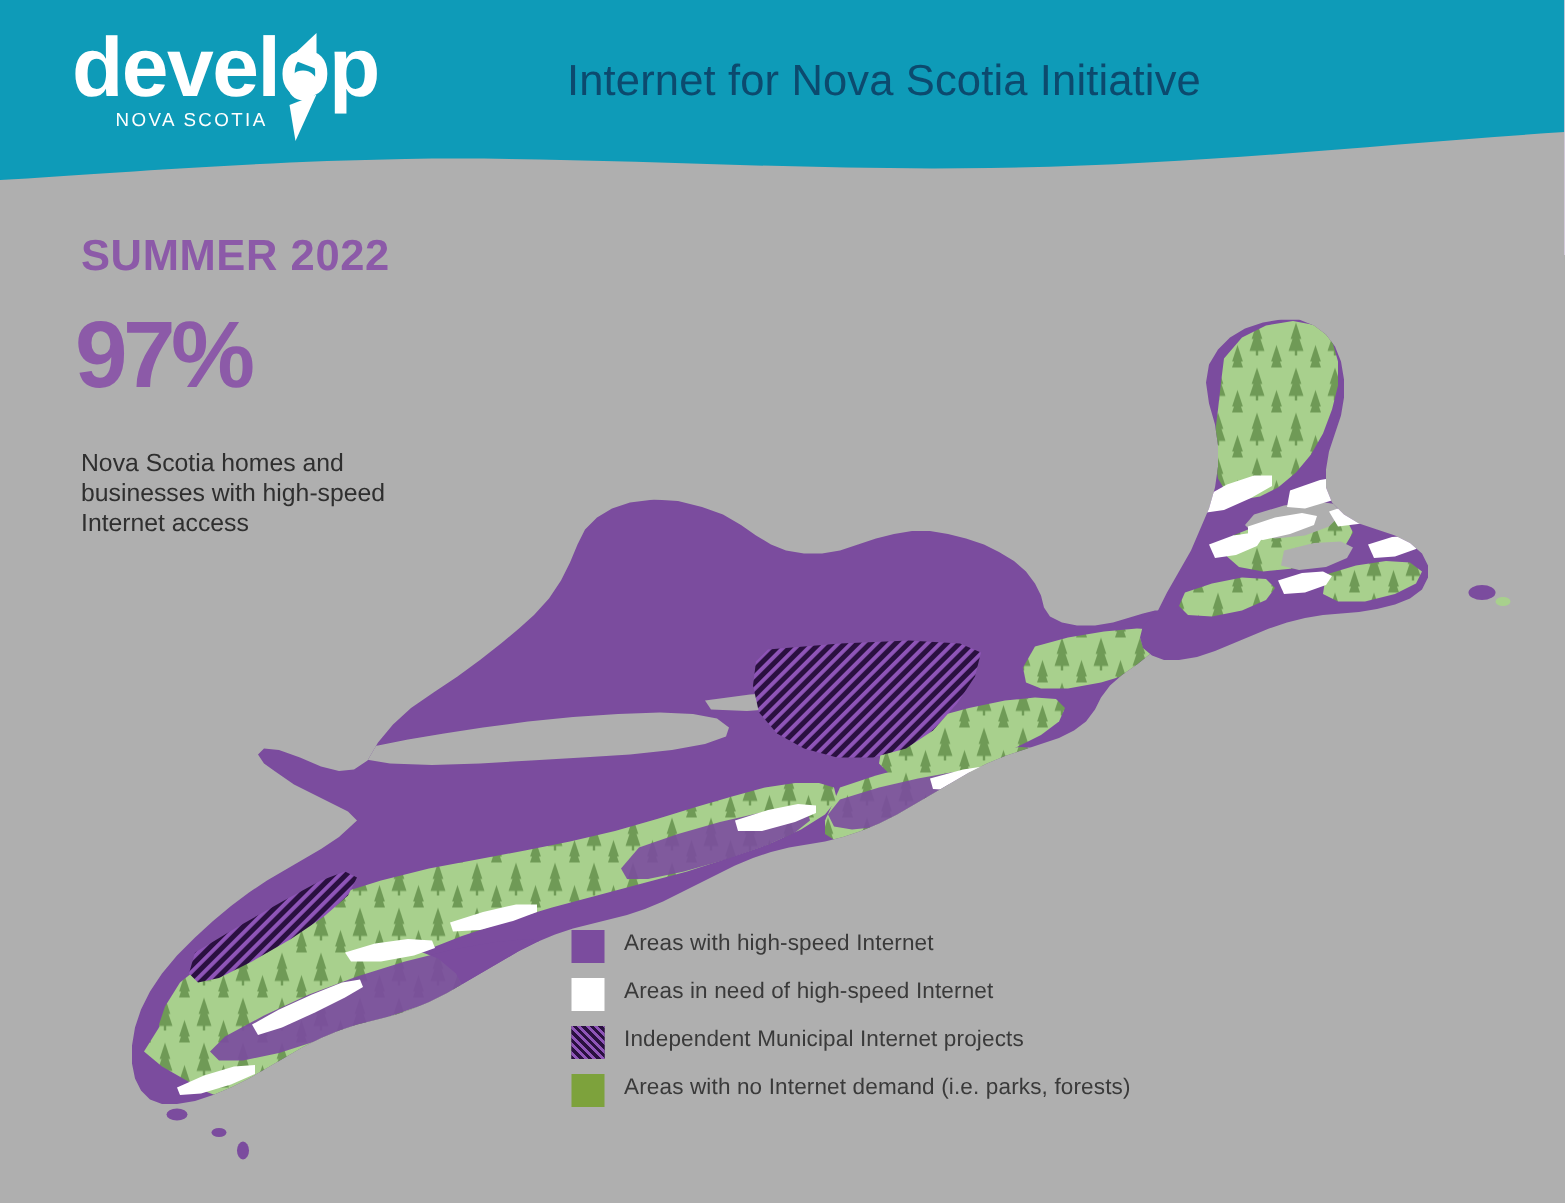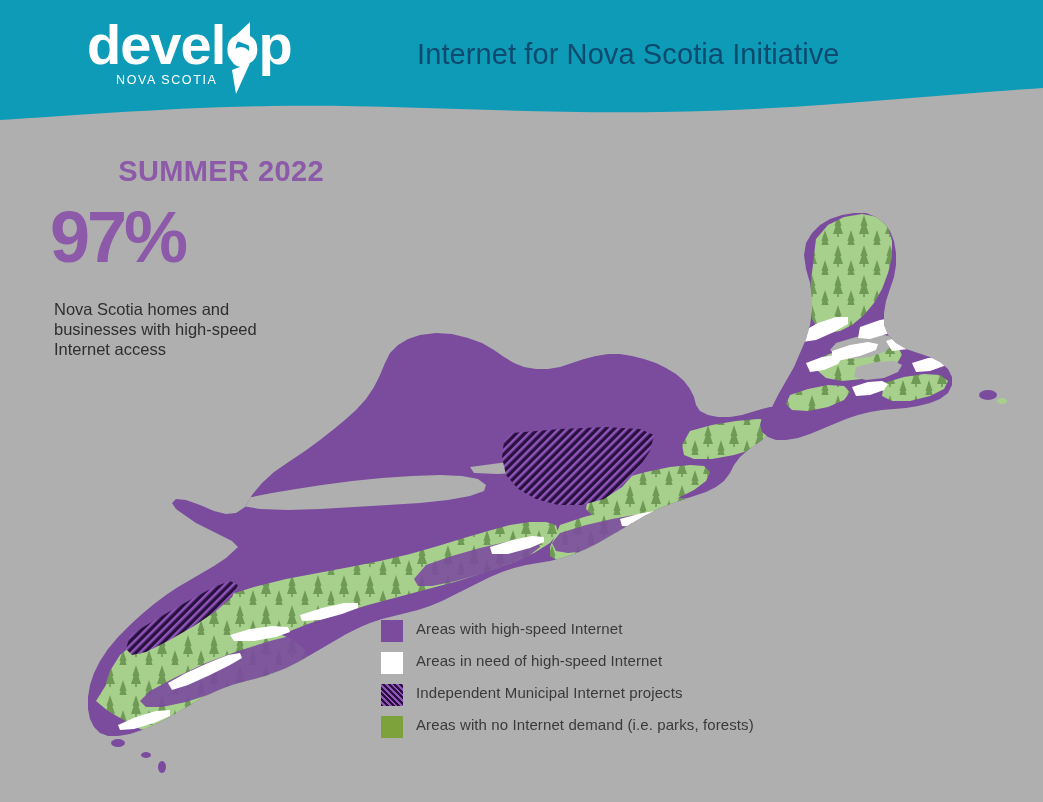--- a/index.html
+++ b/index.html
@@ -26,21 +26,20 @@
     height: 130px;
     z-index: 2;
   }
   #header-content {
     position: absolute;
     left: 0; top: 0;
     width: 841px;
     height: 104px;
     z-index: 3;
     pointer-events: none;
-    margin-left: 39px;
   }
   #logo {
     position: absolute;
     left: 48px;
     top: 16px;
     width: 215px;
     height: 74px;
     pointer-events: auto;
   }
   #logo-wordmark {
@@ -91,24 +90,23 @@
     width: 270px;
     z-index: 5;
   }
   #stat-season {
     font-size: 29px;
     font-weight: bold;
     color: #8c5aa8;
     letter-spacing: 0.4px;
     line-height: 32px;
     margin: 0;
-    text-align: right;
   }
   #stat-pct {
-    font-size: 72px;
+    font-size: 63px;
     font-weight: bold;
     color: #8c5aa8;
     line-height: 92px;
     letter-spacing: -3px;
     margin: 4px 0 0 -4px;
   }
   #stat-desc {
     margin-top: 16px;
     font-size: 16.5px;
     line-height: 20px;

